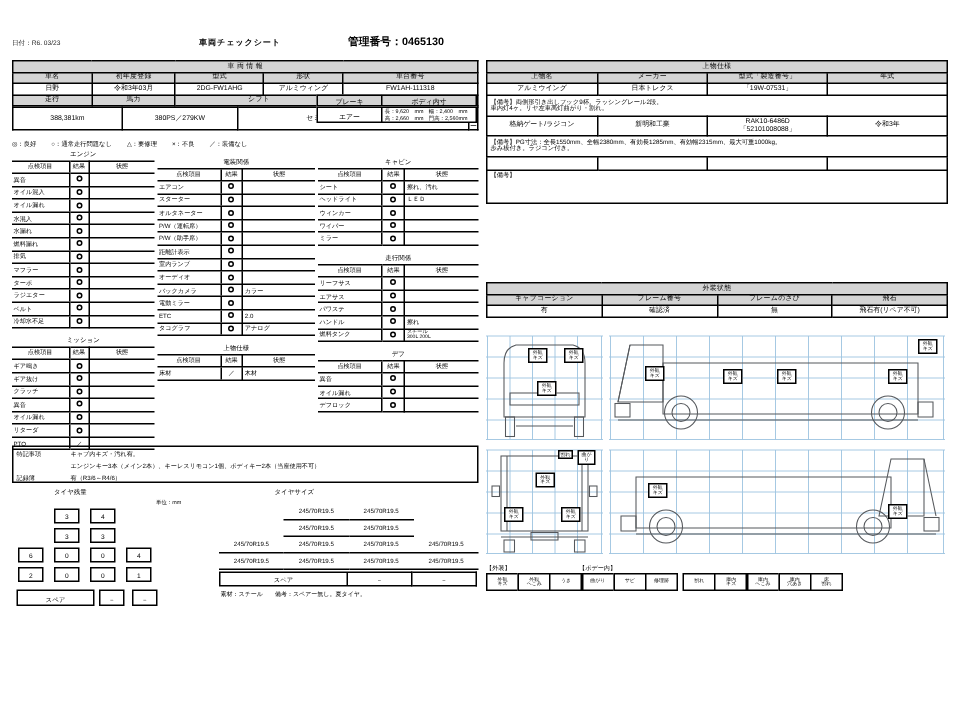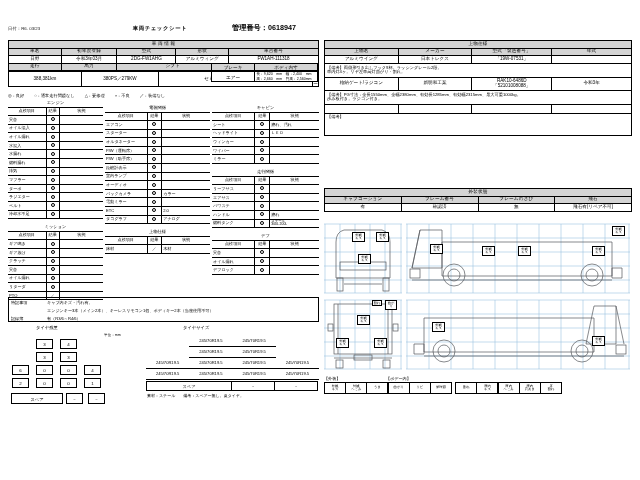--- a/index.html
+++ b/index.html
@@ -116,21 +116,21 @@
               display:flex; align-items:center; justify-content:center; text-align:center;
               line-height:1.05; background:#fff; margin-right:-0.8px; }
 </style>
 </head>
 <body>
 
 <div class="page">
 
   <div class="date-issue">日付：R6. 03/23</div>
   <div class="sheet-title">車両チェックシート</div>
-  <div class="mgmt-no">管理番号：0618947</div>
+  <div class="mgmt-no">管理番号：0465130</div>
 
   <div class="left-panel">
     <table class="grid veh-info thickbox">
       <tbody>
           <tr>
         <td class="hdr" colspan="5">車 両 情 報</td>
       </tr>
       <tr>
         <td class="hdr" style="width:17%">車名</td>
         <td class="hdr" style="width:18%">初年度登録</td>

